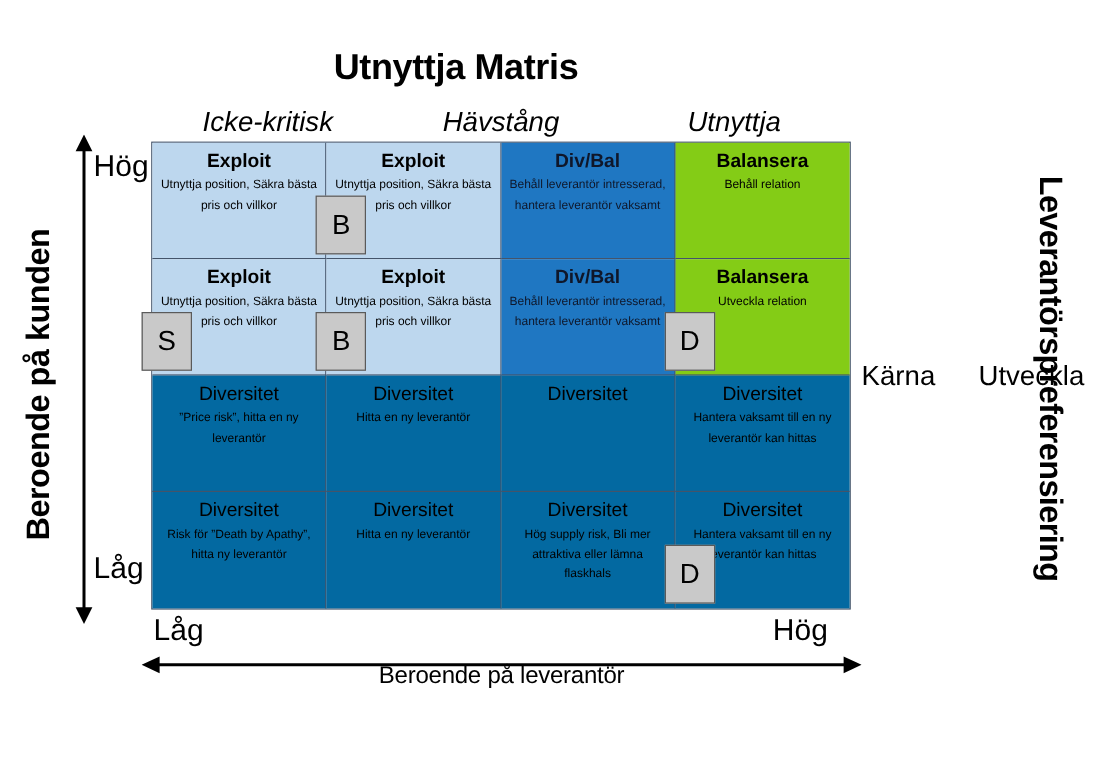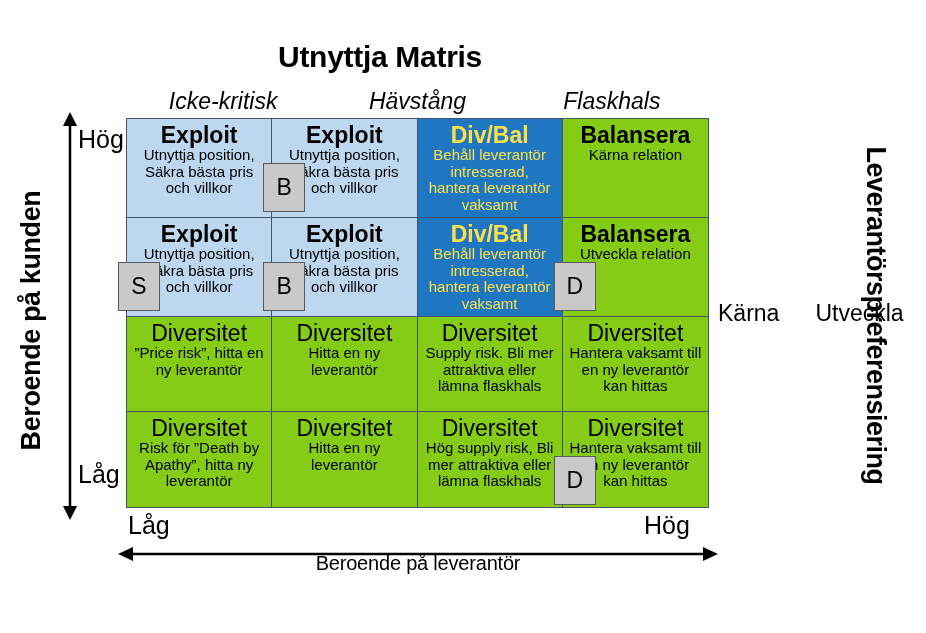--- a/index.html
+++ b/index.html
@@ -54,37 +54,37 @@
     border-right:1.5px solid #44546a;
     border-bottom:1.5px solid #44546a;
     box-sizing:border-box;
     padding:5px 6px 4px 6px;
     text-align:center;
     overflow:visible;
   }
   .cell.lastcol{border-right:none;}
   .cell.lastrow{border-bottom:none;}
   .cell .c-title{
-    font-size:23px;
+    font-size:16px;
     line-height:22px;
     margin-bottom:1px;
     white-space:nowrap;
   }
   .cell.bold .c-title{font-weight:bold;}
   .cell .c-body{
-    font-size:15px;
+    font-size:10px;
     line-height:16.5px;
   }
-  .cell.dark .c-title, .cell.dark .c-body{color:#fde047;}
+  .cell.dark .c-title, .cell.dark .c-body{color:#0f172a;}
 
   
   .fill-light  {background:#bdd7ee;}
   .fill-pale   {background:#84cc16;}
   .fill-strong {background:#1f77c2;}
-  .fill-mid    {background:#84cc16;}
+  .fill-mid    {background:#0369a1;}
 
   
   .marker{
     position:absolute;
     width:42px;height:49px;
     background:#c9c9c9;
     border:1.5px solid #5a5a5a;
     box-sizing:border-box;
     display:flex;align-items:center;justify-content:center;
     font-size:23px;
@@ -163,21 +163,21 @@
   }
 </style>
 </head>
 <body>
 
 <div id="title">Utnyttja Matris</div>
 
 <div id="col-headers">
   <div class="col-head">Icke-kritisk</div>
   <div class="col-head">Hävstång</div>
-  <div class="col-head">Flaskhals</div>
+  <div class="col-head">Utnyttja</div>
 </div>
 
 <div id="matrix">
 
   <div class="cell bold fill-light">
     <div class="c-title">Exploit</div>
     <div class="c-body">Utnyttja position, Säkra bästa pris och villkor</div>
   </div>
   <div class="cell bold fill-light">
     <div class="c-title">Exploit</div>
@@ -185,21 +185,21 @@
     <div class="marker" style="left:-9px;top:44px;">
       <span>B</span>
     </div>
   </div>
   <div class="cell bold fill-strong dark">
     <div class="c-title">Div/Bal</div>
     <div class="c-body">Behåll leverantör intresserad, hantera leverantör vaksamt</div>
   </div>
   <div class="cell bold fill-pale lastcol">
     <div class="c-title">Balansera</div>
-    <div class="c-body">Kärna relation</div>
+    <div class="c-body">Behåll relation</div>
   </div>
 
   <div class="cell bold fill-light">
     <div class="c-title">Exploit</div>
     <div class="c-body">Utnyttja position, Säkra bästa pris och villkor</div>
     <div class="marker" style="left:-9px;top:44px;">
       <span>S</span>
     </div>
   </div>
   <div class="cell bold fill-light">
@@ -224,21 +224,20 @@
   <div class="cell fill-mid">
     <div class="c-title">Diversitet</div>
     <div class="c-body">”Price risk”, hitta en ny leverantör</div>
   </div>
   <div class="cell fill-mid">
     <div class="c-title">Diversitet</div>
     <div class="c-body">Hitta en ny leverantör</div>
   </div>
   <div class="cell fill-mid">
     <div class="c-title">Diversitet</div>
-    <div class="c-body">Supply risk. Bli mer attraktiva eller lämna flaskhals</div>
   </div>
   <div class="cell fill-mid lastcol">
     <div class="c-title">Diversitet</div>
     <div class="c-body">Hantera vaksamt till en ny leverantör kan hittas</div>
   </div>
 
   <div class="cell fill-mid lastrow">
     <div class="c-title">Diversitet</div>
     <div class="c-body">Risk för ”Death by Apathy”, hitta ny leverantör</div>
   </div>

